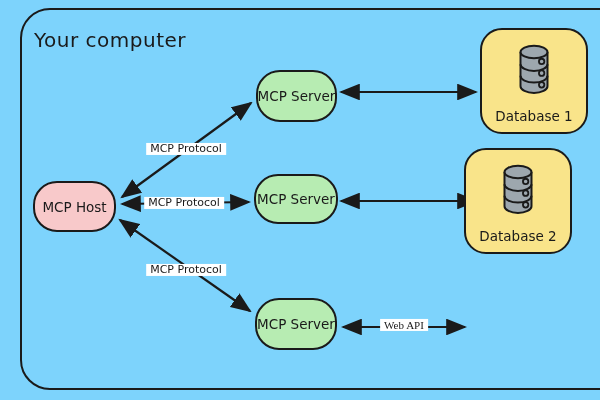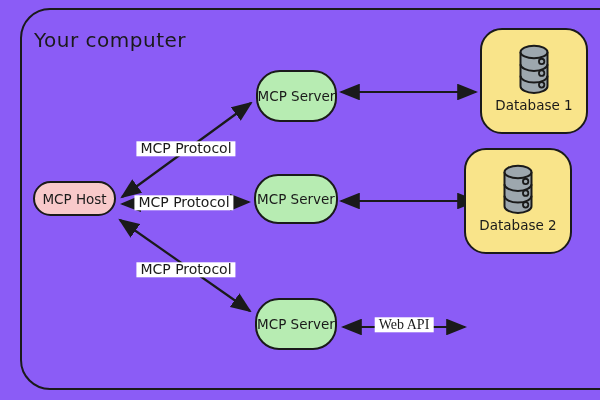--- a/index.html
+++ b/index.html
@@ -3,21 +3,21 @@
 <meta charset="utf-8">
 <style>
   html, body { margin: 0; padding: 0; background: #ffffff; }
   .stage {
     position: relative;
     width: 600px;
     height: 400px;
     overflow: hidden;
     font-family: "DejaVu Sans", sans-serif;
     color: #1a1a1a;
-    background: #8b5cf6;
+    background: #7dd3fc;
   }
   .outer-box {
     position: absolute;
     left: 20px; top: 8px;
     width: 660px; height: 382px; 
     border: 2.2px solid #1a1a1a;
     border-radius: 30px;
     box-sizing: border-box;
     background: transparent;
   }
@@ -42,29 +42,29 @@
     align-items: center;
     justify-content: center;
     font-size: 13.5px;
     text-align: center;
     white-space: nowrap;
   }
   .node.small { border-radius: 24px; }
   .node.big {
     border-radius: 22px;
     flex-direction: column;
-    justify-content: flex-start;
+    justify-content: space-between;
     padding: 13px 2px 8px;
   }
   .edge-label {
     position: absolute;
     transform: translate(-50%, -50%);
     background: #ffffff;
     padding: 0 4px;
-    font-size: 14px;
+    font-size: 11px;
     white-space: nowrap;
     line-height: 1.1;
   }
 </style>
 </head>
 <body>
 
 <div class="stage">
 
   <div class="outer-box"></div>
@@ -84,21 +84,21 @@
       <line x1="341" y1="201" x2="476" y2="201" marker-start="url(#ah)" marker-end="url(#ah)"></line>
       <line x1="343" y1="327" x2="465" y2="327" marker-start="url(#ah)" marker-end="url(#ah)"></line>
     </g>
   </svg>
 
   <div class="edge-label" style="left:186px; top:149px;">MCP Protocol</div>
   <div class="edge-label" style="left:184px; top:203px;">MCP Protocol</div>
   <div class="edge-label" style="left:186px; top:270px;">MCP Protocol</div>
   <div class="edge-label" style="left:404px; top:325px;font-family:Liberation Serif, serif;">Web API</div>
 
-  <div class="node small" style="left: 33px; top: 181px; width: 83px; height: 35px; background-color: rgb(248, 201, 202);">
+  <div class="node small" style="left: 33px; top: 181px; width: 83px; height: 51px; background-color: rgb(248, 201, 202);">
     <span>MCP Host</span>
   </div>
 
   <div class="node small" style="left: 256px; top: 70px; width: 81px; height: 52px; background-color: rgb(183, 236, 178);">
     <span>MCP Server</span>
   </div>
   <div class="node small" style="left: 254px; top: 174px; width: 84px; height: 50px; background-color: rgb(183, 236, 178);">
     <span>MCP Server</span>
   </div>
   <div class="node small" style="left: 255px; top: 298px; width: 82px; height: 52px; background-color: rgb(183, 236, 178);">

